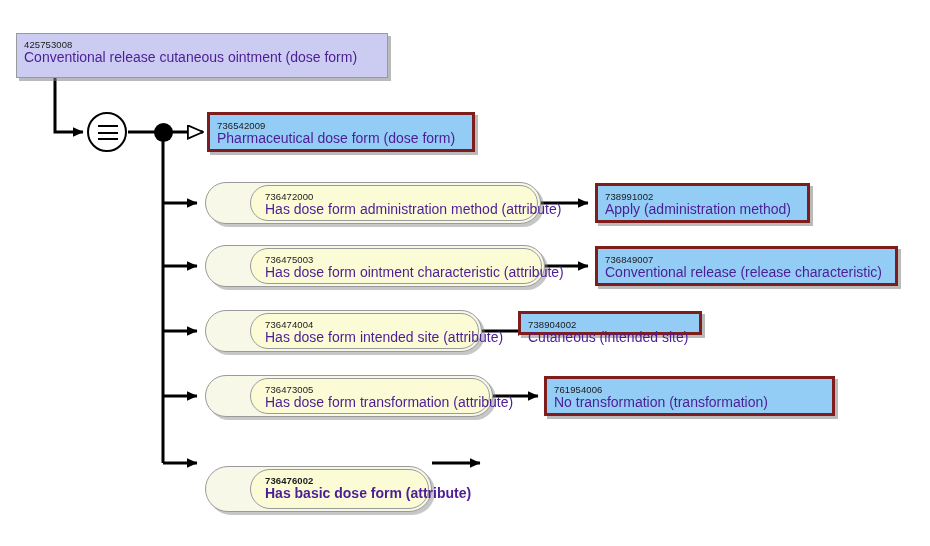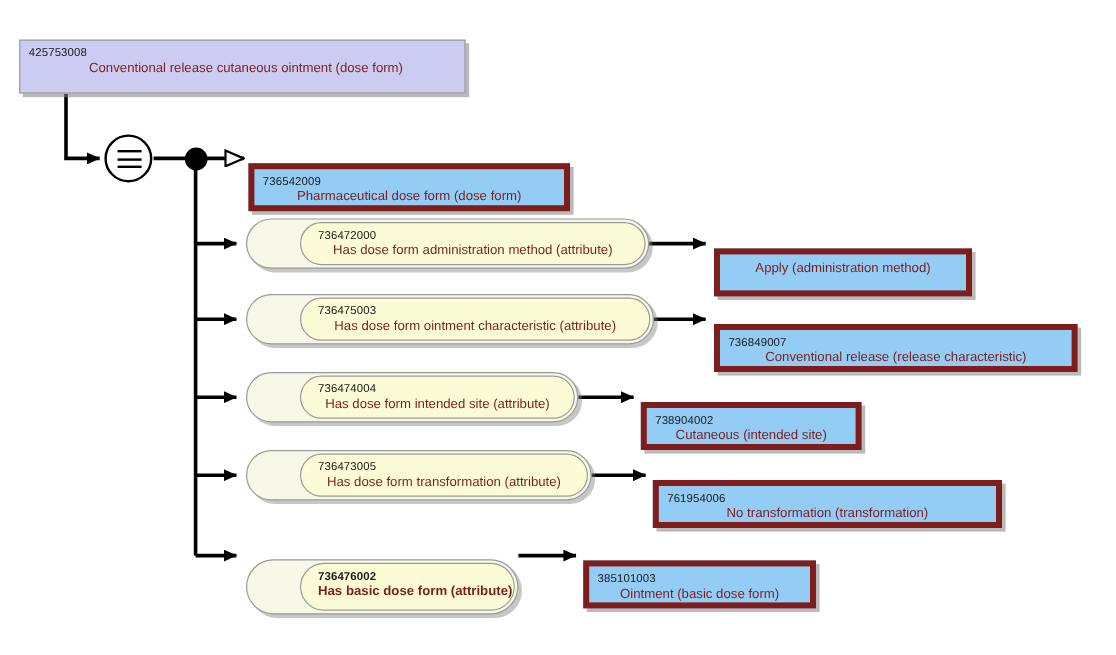--- a/index.html
+++ b/index.html
@@ -16,45 +16,44 @@
   
   .node-focus{
     background:#ccccf2;
     border:1px solid #9a9a9a;
     box-shadow:3px 3px 0 0 rgba(130,130,130,.55);
     padding:5px 1px 6px 7px;
   }
   
   .node-concept{
     background:#93ccf5;
-    border:5px solid #7f1d1d;
+    border:3px solid #7f1d1d;
     box-shadow:3px 3px 0 0 rgba(130,130,130,.55);
     padding:5px 7px 6px 7px;
-    margin-top:24px;
   }
   
   .node-attr{
     background:#f8f8e8;
     border:1px solid #9a9a9a;
     border-radius:24px;
     padding:2px;
     box-shadow:3px 3px 0 0 rgba(130,130,130,.45);
   }
   .node-attr .inner{
     background:#fbfbd6;
     border:1px solid #9a9a9a;
     border-radius:22px;
     height:100%;
     box-sizing:border-box;
     padding:5px 14px 6px 14px;
     margin-left:42px;
   }
 
   .sctid{font-size:9.5px;line-height:11px;color:#1a1a1a;letter-spacing:.1px;}
-  .term{font-size:11px;line-height:15px;color:#7f1d1d;white-space:nowrap;text-align:center;}
+  .term{font-size:14px;line-height:15px;color:#4c1d95;white-space:nowrap;}
 
   
   .eq-circle{
     position:absolute;
     width:40px;height:40px;border-radius:50%;
     border:2.4px solid #000;background:#fff;
     box-sizing:border-box;
   }
   .eq-circle i{
     position:absolute;left:9px;width:20px;height:2.2px;background:#000;display:block;
@@ -125,41 +124,42 @@
     <div class="term">Pharmaceutical dose form (dose form)</div>
   </div>
 
   <div class="node node-attr" style="left:205px;top:182px;width:336px;height:42px;">
     <div class="inner">
       <div class="sctid">736472000</div>
       <div class="term">Has dose form administration method (attribute)</div>
     </div>
   </div>
   <div class="node node-concept" style="left:595px;top:183px;width:215px;height:40px;">
+    <div class="sctid">738991002</div>
     <div class="term">Apply (administration method)</div>
   </div>
 
   <div class="node node-attr" style="left:205px;top:245px;width:340px;height:42px;">
     <div class="inner">
       <div class="sctid">736475003</div>
       <div class="term">Has dose form ointment characteristic (attribute)</div>
     </div>
   </div>
   <div class="node node-concept" style="left:595px;top:246px;width:303px;height:40px;">
     <div class="sctid">736849007</div>
     <div class="term">Conventional release (release characteristic)</div>
   </div>
 
   <div class="node node-attr" style="left:205px;top:310px;width:277px;height:42px;">
     <div class="inner">
       <div class="sctid">736474004</div>
       <div class="term">Has dose form intended site (attribute)</div>
     </div>
   </div>
-  <div class="node node-concept" style="left:534px;top:311px;width:184px;height:40px;">
+  <div class="node node-concept" style="left:518px;top:311px;width:184px;height:24px;">
     <div class="sctid">738904002</div>
     <div class="term">Cutaneous (intended site)</div>
   </div>
 
   <div class="node node-attr" style="left:205px;top:375px;width:288px;height:42px;">
     <div class="inner">
       <div class="sctid">736473005</div>
       <div class="term">Has dose form transformation (attribute)</div>
     </div>
   </div>
@@ -167,18 +167,14 @@
     <div class="sctid">761954006</div>
     <div class="term">No transformation (transformation)</div>
   </div>
 
   <div class="node node-attr" style="left:205px;top:466px;width:227px;height:46px;font-weight:bold;">
     <div class="inner">
       <div class="sctid">736476002</div>
       <div class="term">Has basic dose form (attribute)</div>
     </div>
   </div>
-  <div class="node node-concept" style="left:486px;top:443px;width:194px;height:40px;">
-    <div class="sctid">385101003</div>
-    <div class="term">Ointment (basic dose form)</div>
-  </div>
 
 </div>
 
 </body></html>

